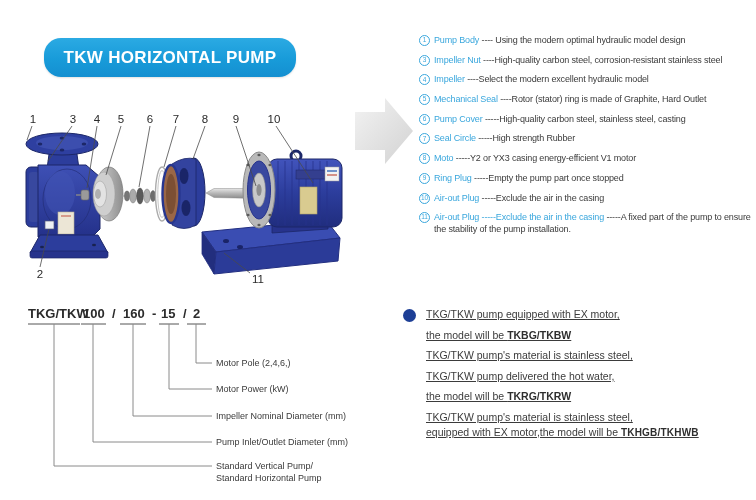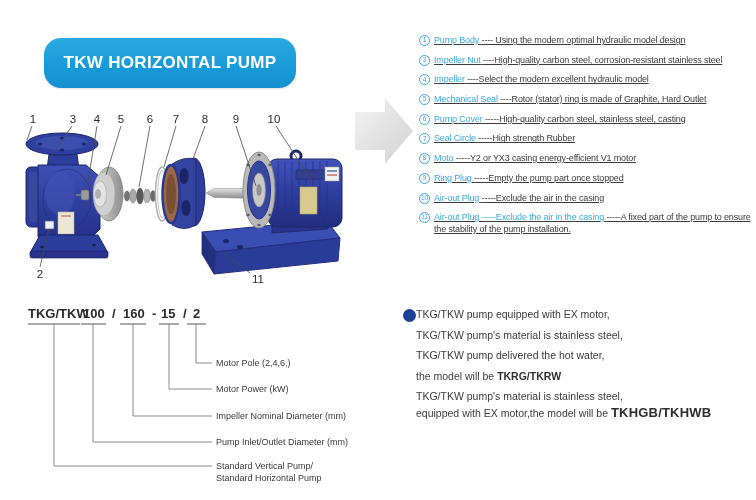--- a/index.html
+++ b/index.html
@@ -2,45 +2,45 @@
 <html><head>
 <meta charset="utf-8">
 <style>
   html,body{margin:0;padding:0;}
   body{
     width:756px;height:500px;position:relative;background:#ffffff;
     font-family:"Liberation Sans",sans-serif;overflow:hidden;color:#3b3b3b;
   }
   
   .banner{
-    position:absolute;left:44px;top:38px;width:252px;height:50px;
+    position:absolute;left:44px;top:38px;width:252px;height:39px;
     background:linear-gradient(180deg,#2baae3 0%,#189bd9 55%,#148fd0 100%);
     border-radius:17px;display:flex;align-items:center;justify-content:center;
     color:#fff;font-weight:bold;font-size:17px;letter-spacing:.3px;
     box-shadow:0 1px 2px rgba(0,0,0,.12);
   }
   
-  .parts-list{position:absolute;left:419px;top:35px;width:337px;text-decoration:underline;}
+  .parts-list{position:absolute;left:419px;top:35px;width:337px;}
   .part-item{
     position:relative;padding-left:15px;font-size:9px;letter-spacing:-.15px;
     color:#3b3b3b;margin-bottom:8px;line-height:1.3;
   }
   .part-num{
     position:absolute;left:0;top:0;width:9px;height:9px;
     border:1px solid #3aa7dd;border-radius:50%;color:#3aa7dd;
     font-size:6.5px;display:flex;align-items:center;justify-content:center;
   }
   .part-name{color:#3aa7dd;}
   
   .variants{position:absolute;left:400px;top:302px;width:356px;padding-top:6px;font-size:10.5px;}
   .bullet{position:absolute;left:3px;top:7px;width:13px;height:13px;border-radius:50%;background:#1d3f96;}
-  .v-line{margin-left:16px;margin-bottom:8px;line-height:1.2;}
+  .v-line{margin-left:26px;margin-bottom:8px;line-height:1.2;text-decoration:underline;}
   .v-line .model{font-weight:bold;color:#2e2e2e;}
   .v-line.tight{margin-bottom:2px;}
-  .v-line.big .model{font-size:13px;letter-spacing:.2px;}
+  .v-line.big .model{font-size:10px;letter-spacing:.2px;}
   
   #pump-stage{position:absolute;left:10px;top:95px;}
   #model-stage{position:absolute;left:20px;top:293px;}
   .pnum{font:11.5px "Liberation Sans",sans-serif;fill:#2a2a2a;}
   .m-code{font:bold 13px "Liberation Sans",sans-serif;fill:#2b2b2b;}
   .m-label{font:9px "Liberation Sans",sans-serif;fill:#3a3a3a;}
 </style>
 </head>
 <body>
 
@@ -292,18 +292,19 @@
     <text class="m-label" x="196" y="126">Impeller Nominal Diameter (mm)</text>
     <text class="m-label" x="196" y="152">Pump Inlet/Outlet Diameter (mm)</text>
     <text class="m-label" x="196" y="176">Standard Vertical Pump/</text>
     <text class="m-label" x="196" y="188">Standard Horizontal Pump</text>
   </g>
 </svg>
 
 <div class="variants">
   <span class="bullet"></span>
   <div class="v-line"><span>TKG/TKW pump equipped with EX motor,</span><span class="model"></span></div>
+  <div class="v-line"><span>the model will be </span><span class="model">TKBG/TKBW</span></div>
   <div class="v-line"><span>TKG/TKW pump's material is stainless steel,</span><span class="model"></span></div>
   <div class="v-line"><span>TKG/TKW pump delivered the hot water,</span><span class="model"></span></div>
   <div class="v-line"><span>the model will be </span><span class="model">TKRG/TKRW</span></div>
   <div class="v-line tight"><span>TKG/TKW pump's material is stainless steel,</span><span class="model"></span></div>
   <div class="v-line big"><span>equipped with EX motor,the model will be </span><span class="model">TKHGB/TKHWB</span></div>
 </div>
 
 </body></html>

